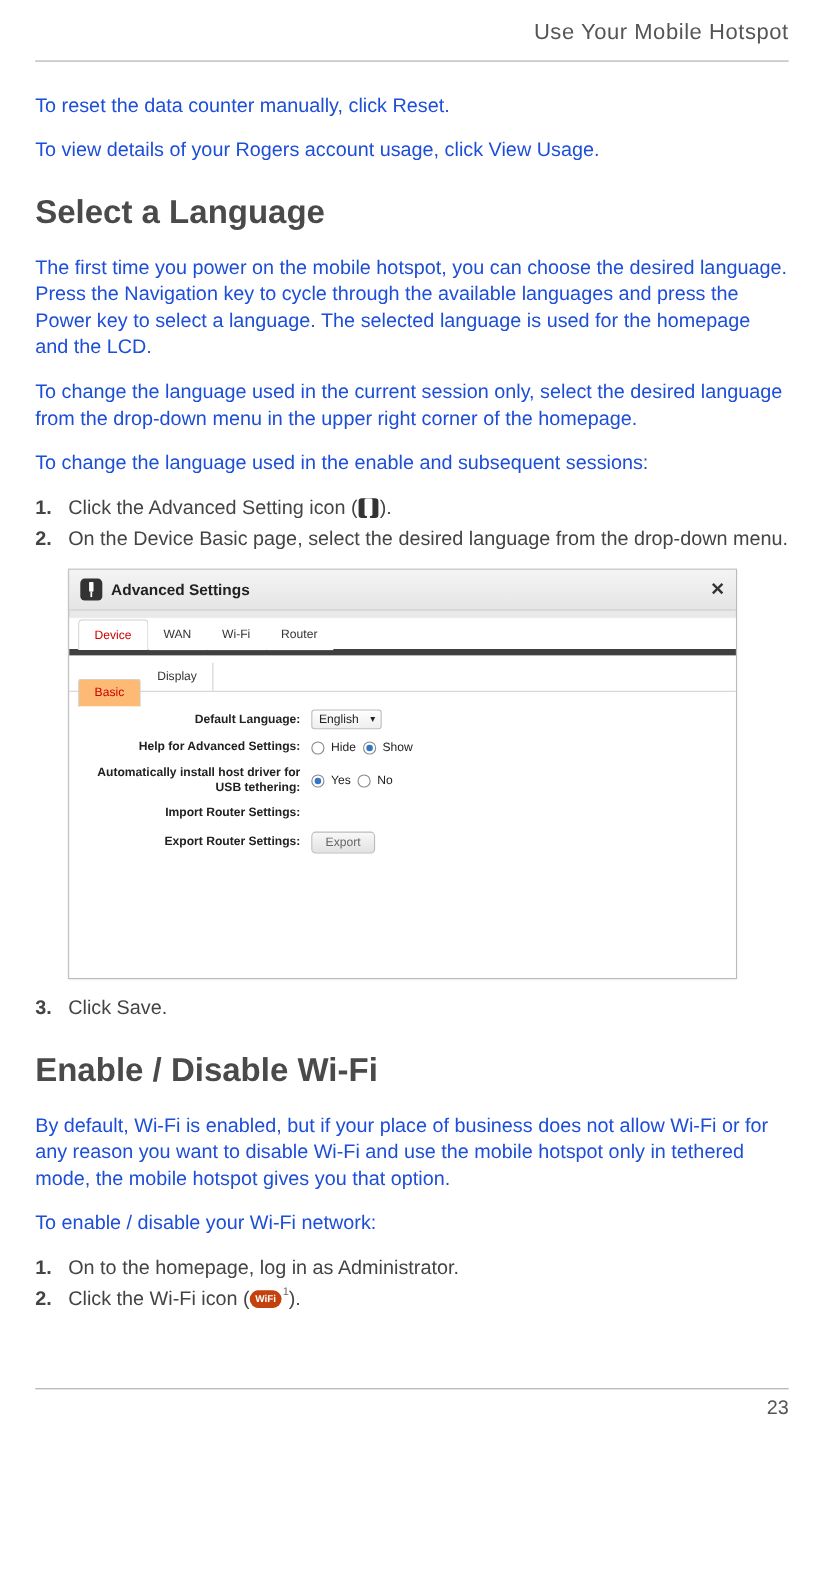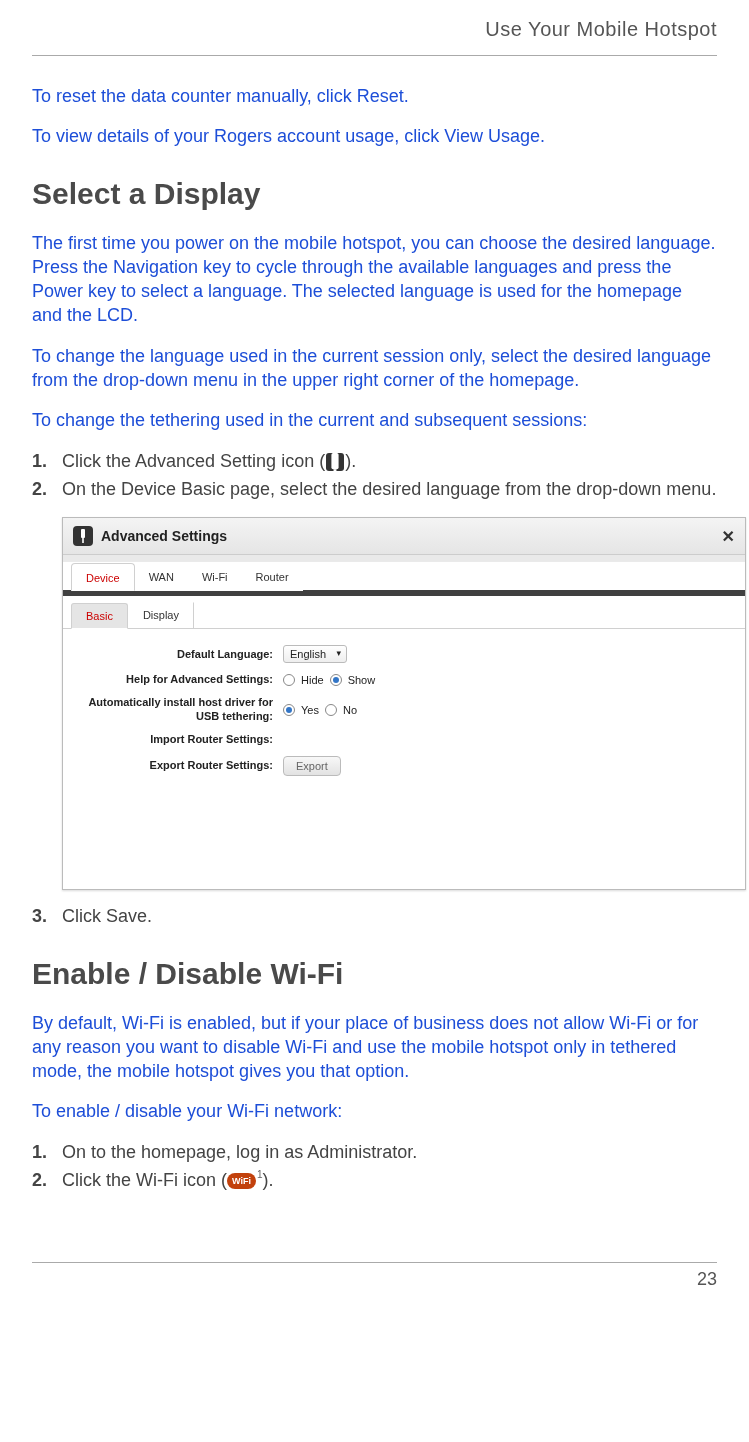--- a/index.html
+++ b/index.html
@@ -79,21 +79,21 @@
       padding: 0 5px;
       font-size: 9px;
       line-height: 16px;
       height: 16px;
       font-weight: bold;
     }
     .wifi-sup { font-size: 10px; color: #666; vertical-align: top; margin-left:1px;}
 
     
     .adv-window {
-      width: 684px;
+      width: 608px;
       margin: 14px 0 14px 30px;
       border: 1px solid #bbb;
       background: #e9e9e9;
       box-shadow: 0 1px 2px rgba(0,0,0,0.15);
     }
     .adv-titlebar {
       background: linear-gradient(#f4f4f4, #e5e5e5);
       border-bottom: 1px solid #ccc;
       padding: 8px 10px;
       display: flex;
@@ -151,22 +151,22 @@
       border: 1px solid transparent;
       border-bottom: none;
     }
     .adv-subtab.active {
       color: #c00;
       border: 1px solid #d0d0d0;
       border-bottom: 1px solid #fff;
       border-top-left-radius: 3px;
       border-top-right-radius: 3px;
       position: relative;
-      top: 1px;
-      background: #e5e5e5;
+      top: 15px;
+      background: #fdba74;
     }
     .adv-subtab.div-right { border-right: 1px solid #d0d0d0; }
     .adv-form-area {
       background: #fff;
       padding: 16px 10px 60px 10px;
       min-height: 260px;
     }
     .adv-row {
       display: flex;
       align-items: center;
@@ -237,25 +237,25 @@
 <body>
 
 <div class="page-wrap">
 
   <div class="header-text">Use Your Mobile Hotspot</div>
   <hr class="header-rule">
 
   <p class="body-text">To reset the data counter manually, click Reset.</p>
   <p class="body-text">To view details of your Rogers account usage, click View Usage.</p>
 
-  <h2 class="section-head">Select a Display</h2>
+  <h2 class="section-head">Select a Language</h2>
 
   <p class="body-text">The first time you power on the mobile hotspot, you can choose the desired language. Press the Navigation key to cycle through the available languages and press the Power key to select a language. The selected language is used for the homepage and the LCD.</p>
   <p class="body-text">To change the language used in the current session only, select the desired language from the drop-down menu in the upper right corner of the homepage.</p>
-  <p class="body-text">To change the tethering used in the current and subsequent sessions:</p>
+  <p class="body-text">To change the language used in the enable and subsequent sessions:</p>
 
   <ol>
     <li>
       <span>Click the Advanced Setting icon (</span><span class="inline-icon-box">
         <svg viewBox="0 0 10 14">
             <rect x="3" y="0" width="4" height="9" fill="#fff" rx="1"></rect>
             <rect x="4.2" y="9" width="1.6" height="5" fill="#fff"></rect>
           </svg>
       </span><span>).</span>
     </li>

